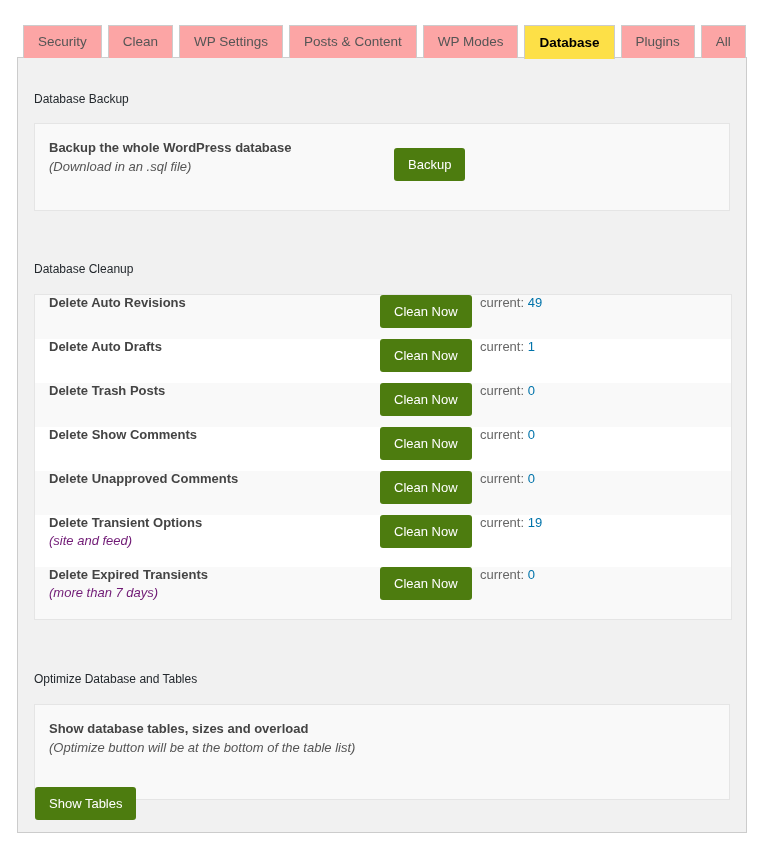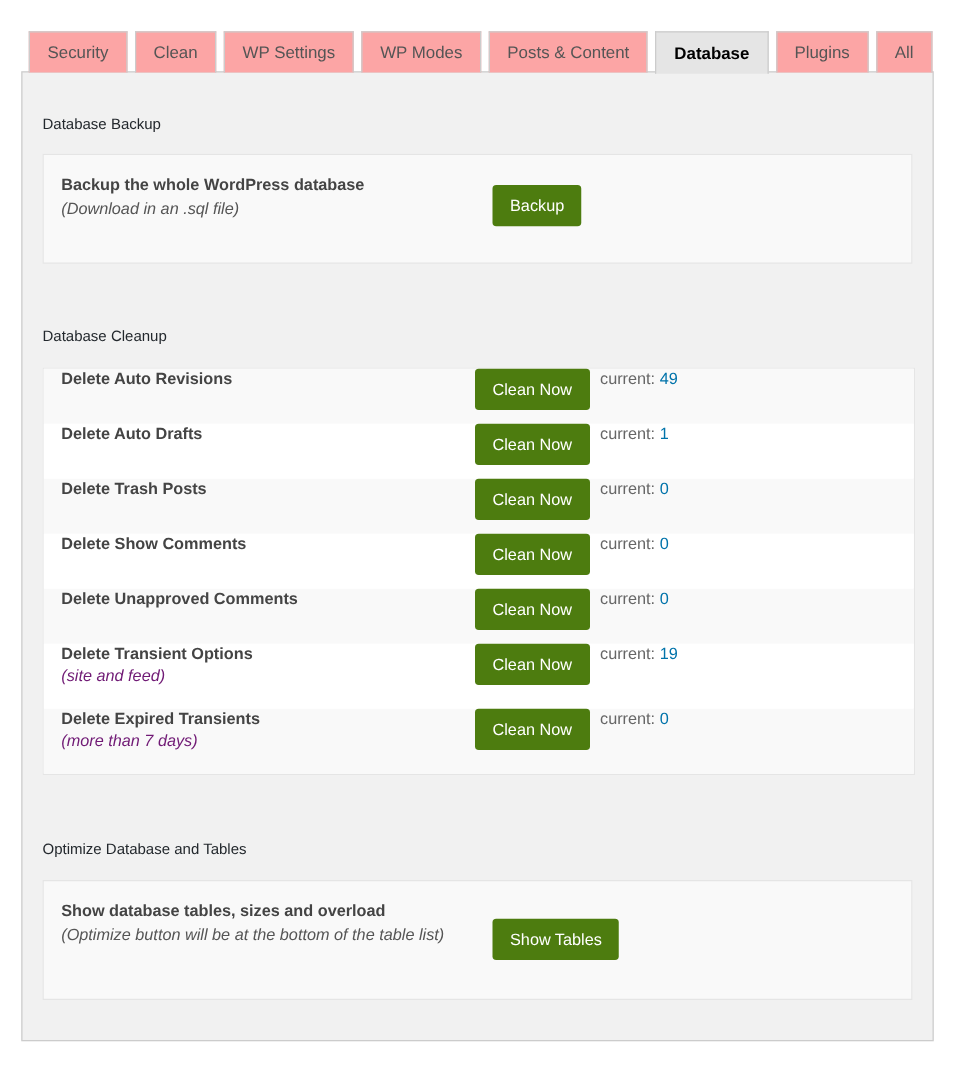--- a/index.html
+++ b/index.html
@@ -41,21 +41,21 @@
     border-bottom: none;
     font-size: 13.5px;
     color: #555;
     line-height: 1;
     white-space: nowrap;
     cursor: pointer;
     position: relative;
     z-index: 1;
   }
   .tab.active {
-    background: #e5e5e5;
+    background: #fde047;
     color: #000;
     font-weight: bold;
     border-color: #ccc;
     height: 34px;
     z-index: 3;
     margin-bottom: -1px;
   }
 
   
   #panel {
@@ -178,22 +178,22 @@
     color: #0073aa;
   }
 </style>
 </head>
 <body>
 
 <div id="tab-bar">
     <div class="tab">Security</div>
     <div class="tab">Clean</div>
     <div class="tab">WP Settings</div>
+    <div class="tab">Posts &amp; Content</div>
     <div class="tab">WP Modes</div>
-    <div class="tab">Posts &amp; Content</div>
     <div class="tab active">Database</div>
     <div class="tab">Plugins</div>
     <div class="tab">All</div>
   </div>
 
 <div id="panel">
   <div id="panel-inner">
 
     <h2 class="section-title" style="margin-top:35px;">Database Backup</h2>
 
@@ -258,21 +258,21 @@
             <div class="row-title">Delete Expired Transients</div>
             <div class="row-sub">(more than 7 days)</div>
           </div>
           <div class="row-action"><button class="btn">Clean Now</button></div>
           <div class="row-current"><span>current:</span> <span class="num">0</span></div>
         </div>
       </div>
 
     <h2 class="section-title" style="margin-top:53px;">Optimize Database and Tables</h2>
 
-    <div class="card" style="margin-top:19px; height:96px;">
+    <div class="card" style="margin-top:19px; height:96px;flex-direction:column;">
       <div class="card-text">
         <div class="card-title">Show database tables, sizes and overload</div>
         <div class="card-sub">(Optimize button will be at the bottom of the table list)</div>
       </div>
       <div class="card-action" style="padding-top:30px;">
         <button class="btn">Show Tables</button>
       </div>
     </div>
 
   </div>

